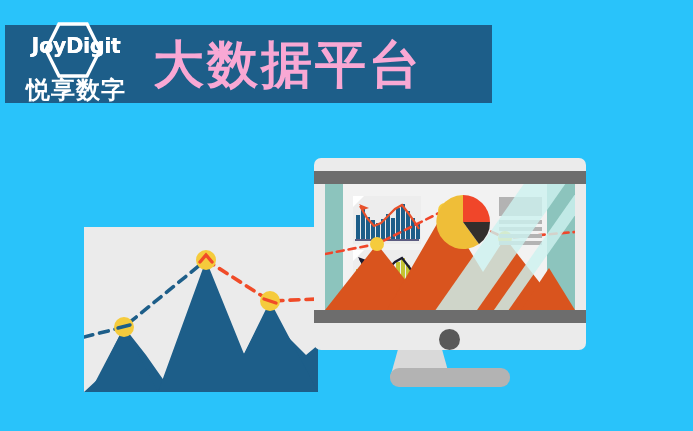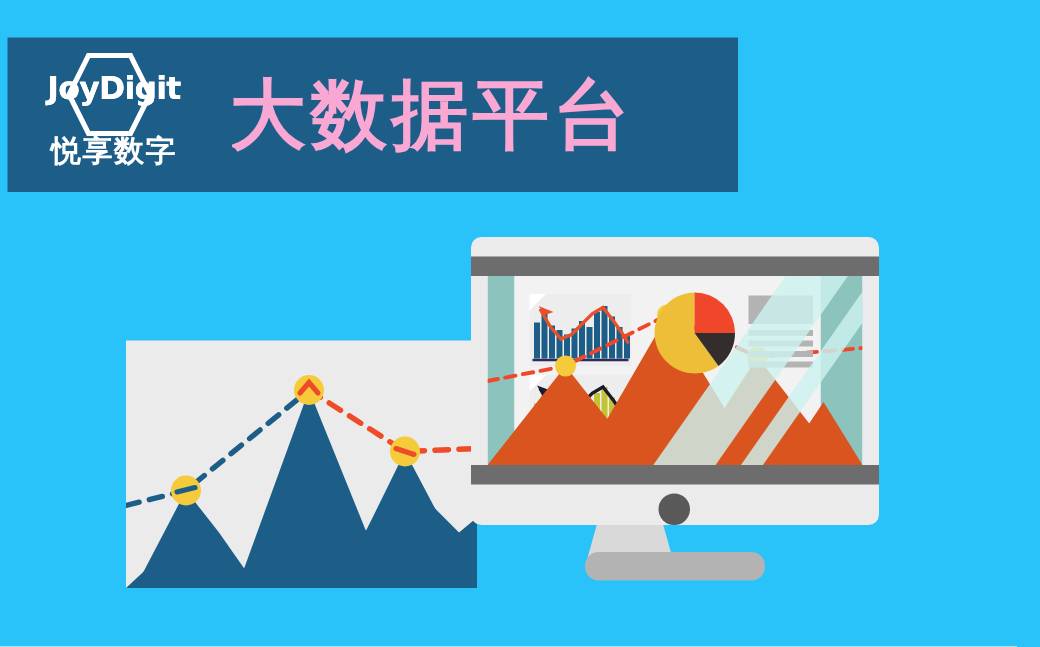--- a/index.html
+++ b/index.html
@@ -15,21 +15,21 @@
     background: #29c3fa;
     font-family: "Liberation Sans", sans-serif;
   }
 
   
   #header-banner {
     position: absolute;
     left: 5px;
     top: 25px;
     width: 487px;
-    height: 103px;
+    height: 78px;
     background: #1d5e89;
     display: flex;
     align-items: center;
   }
   #brand-logo {
     position: relative;
     width: 118px;
     height: 88px;
     margin-left: 12px;
     flex: 0 0 auto;
@@ -55,21 +55,21 @@
     line-height: 1;
     text-shadow: 0 0 0 #fff;
   }
   #brand-subtext {
     position: absolute;
     left: 0px;
     top: 58px;
     width: 118px;
     text-align: center;
     color: #ffffff;
-    font-size: 20px;
+    font-size: 24px;
     font-weight: bold;
     letter-spacing: 1px;
     line-height: 1;
   }
   #banner-title {
     color: #f9a8d4;
     font-size: 51px;
     font-weight: bold;
     letter-spacing: 3px;
     margin-left: 18px;

